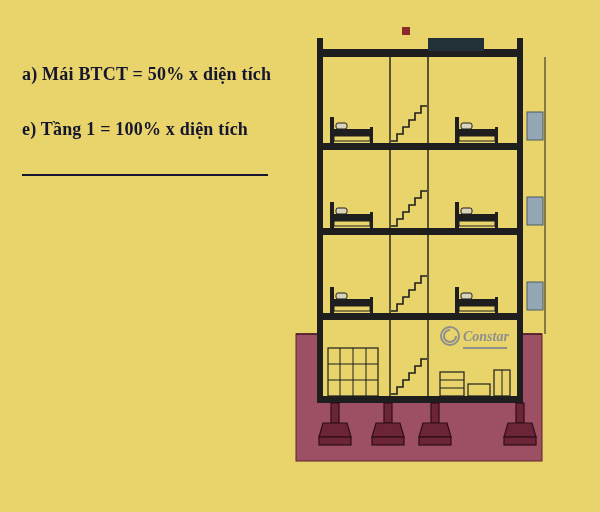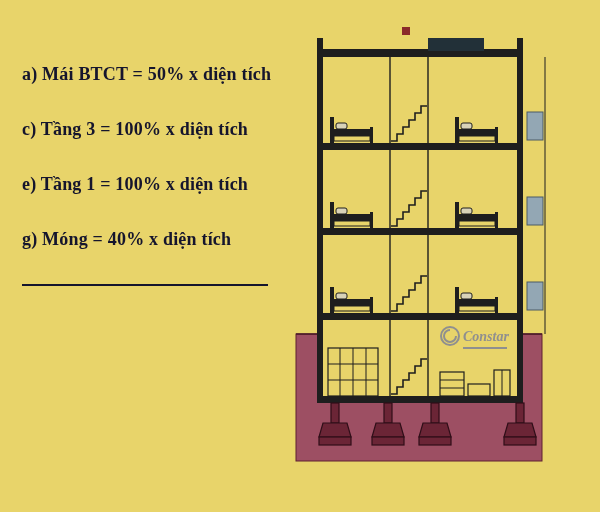--- a/index.html
+++ b/index.html
@@ -49,23 +49,21 @@
   .logo-line{fill:var(--logo,#8f8f8f);}
   .edge{stroke:#4a1a28;stroke-width:1.5;}
 </style>
 </head>
 <body>
 
 <div class="stage">
 
   <div class="formula-panel">
     <div class="formula-line">a) Mái BTCT = 50% x diện tích</div>
-    <div class="formula-line">c) Tầng 3 = 100% x diện tích</div>
     <div class="formula-line">e) Tầng 1 = 100% x diện tích</div>
-    <div class="formula-line">g) Móng = 40% x diện tích</div>
     <hr class="divider">
   </div>
 
   <svg class="drawing" width="280" height="460" viewBox="0 0 280 460">
 
     <defs>
       <g id="bed">
         <rect x="0" y="0" width="4" height="26" fill="#1e1e1e"></rect>
         <rect x="40" y="10" width="3" height="16" fill="#1e1e1e"></rect>
         <rect x="4" y="12" width="36" height="7" fill="#1e1e1e"></rect>

